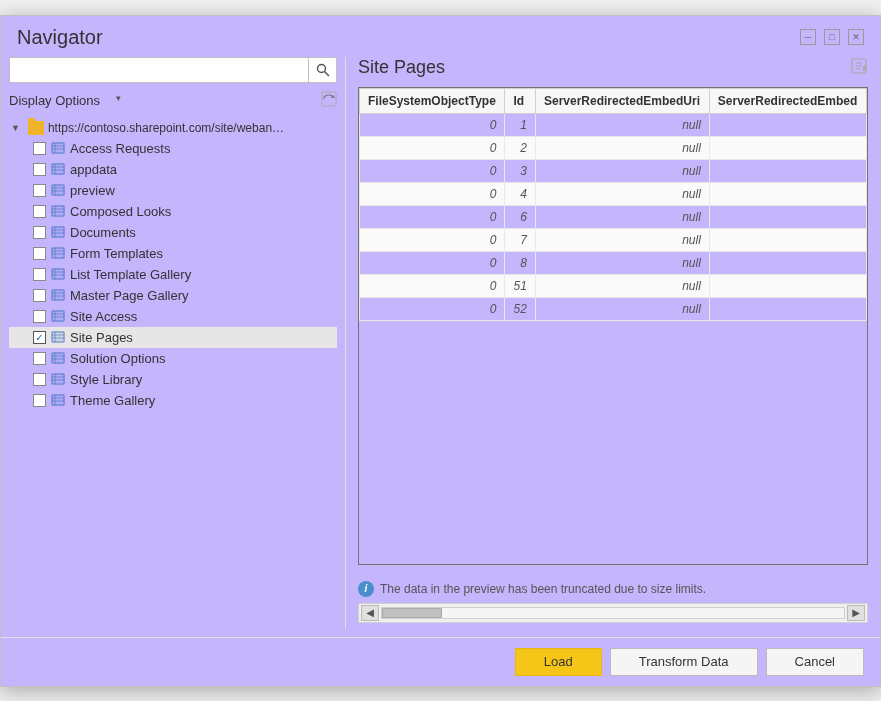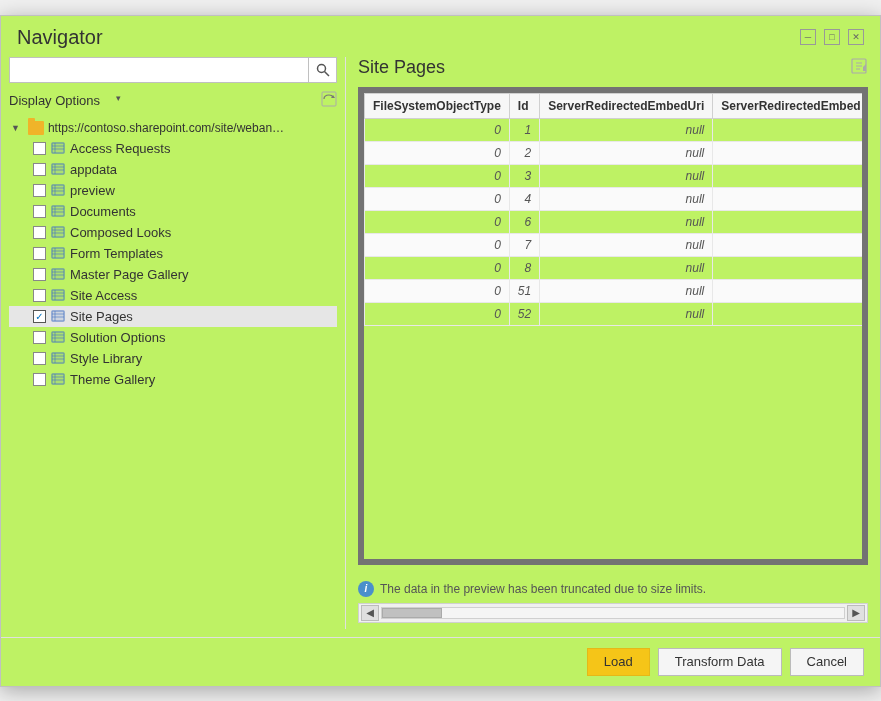--- a/index.html
+++ b/index.html
@@ -9,21 +9,21 @@
       background: #f0f0f0;
       display: flex;
       align-items: center;
       justify-content: center;
       height: 100vh;
       width: 100vw;
     }
     .dialog {
       width: 881px;
       height: 672px;
-      background: #bef264;
+      background: #c4b5fd;
       border: 1px solid #c0c0c0;
       box-shadow: 0 4px 20px rgba(0,0,0,0.3);
       display: flex;
       flex-direction: column;
       position: relative;
     }
     .title-bar {
       display: flex;
       align-items: center;
       justify-content: space-between;
@@ -229,21 +229,21 @@
       color: #333;
     }
     .preview-icon-btn {
       background: transparent;
       border: none;
       cursor: pointer;
       color: #555;
       font-size: 16px;
     }
     .table-container {
-      border: 6px solid #737373;
+      border: 1px solid #737373;
       overflow-x: hidden;
       overflow-y: auto;
       flex: 1;
       margin-bottom: 10px;
     }
     table {
       width: 100%;
       border-collapse: collapse;
       font-size: 12px;
     }
@@ -339,21 +339,21 @@
       display: flex;
       align-items: center;
       justify-content: flex-end;
       gap: 8px;
       padding: 10px 16px;
       border-top: 1px solid #e0e0e0;
       flex-shrink: 0;
     }
     .btn {
       height: 28px;
-      padding: 0 16px;
+      padding: 0 28px;
       border: 1px solid #bbb;
       background: #f5f5f5;
       cursor: pointer;
       font-size: 13px;
       color: #333;
     }
     .btn-primary {
       background: #f5c518;
       border-color: #e5b818;
       color: #333;
@@ -454,47 +454,60 @@
               <div class="checkbox"></div>
               <div class="list-icon">
                 <svg viewBox="0 0 14 12" fill="none">
       <rect x="0" y="0" width="14" height="12" rx="1" fill="#4472C4" opacity="0.15"></rect>
       <rect x="1" y="1" width="12" height="10" rx="0.5" fill="none" stroke="#4472C4" stroke-width="0.8"></rect>
       <line x1="1" y1="4" x2="13" y2="4" stroke="#4472C4" stroke-width="0.6"></line>
       <line x1="1" y1="7" x2="13" y2="7" stroke="#4472C4" stroke-width="0.6"></line>
       <line x1="4" y1="1" x2="4" y2="11" stroke="#4472C4" stroke-width="0.6"></line>
     </svg>
               </div>
+              <span class="item-label">Composed Looks</span>
+            </div>
+            <div class="tree-item">
+              <div class="checkbox"></div>
+              <div class="list-icon">
+                <svg viewBox="0 0 14 12" fill="none">
+      <rect x="0" y="0" width="14" height="12" rx="1" fill="#4472C4" opacity="0.15"></rect>
+      <rect x="1" y="1" width="12" height="10" rx="0.5" fill="none" stroke="#4472C4" stroke-width="0.8"></rect>
+      <line x1="1" y1="4" x2="13" y2="4" stroke="#4472C4" stroke-width="0.6"></line>
+      <line x1="1" y1="7" x2="13" y2="7" stroke="#4472C4" stroke-width="0.6"></line>
+      <line x1="4" y1="1" x2="4" y2="11" stroke="#4472C4" stroke-width="0.6"></line>
+    </svg>
+              </div>
               <span class="item-label">Documents</span>
             </div>
             <div class="tree-item">
               <div class="checkbox"></div>
               <div class="list-icon">
                 <svg viewBox="0 0 14 12" fill="none">
       <rect x="0" y="0" width="14" height="12" rx="1" fill="#4472C4" opacity="0.15"></rect>
       <rect x="1" y="1" width="12" height="10" rx="0.5" fill="none" stroke="#4472C4" stroke-width="0.8"></rect>
       <line x1="1" y1="4" x2="13" y2="4" stroke="#4472C4" stroke-width="0.6"></line>
       <line x1="1" y1="7" x2="13" y2="7" stroke="#4472C4" stroke-width="0.6"></line>
       <line x1="4" y1="1" x2="4" y2="11" stroke="#4472C4" stroke-width="0.6"></line>
     </svg>
               </div>
-              <span class="item-label">Composed Looks</span>
-            </div>
-            <div class="tree-item">
-              <div class="checkbox"></div>
-              <div class="list-icon">
-                <svg viewBox="0 0 14 12" fill="none">
-      <rect x="0" y="0" width="14" height="12" rx="1" fill="#4472C4" opacity="0.15"></rect>
-      <rect x="1" y="1" width="12" height="10" rx="0.5" fill="none" stroke="#4472C4" stroke-width="0.8"></rect>
-      <line x1="1" y1="4" x2="13" y2="4" stroke="#4472C4" stroke-width="0.6"></line>
-      <line x1="1" y1="7" x2="13" y2="7" stroke="#4472C4" stroke-width="0.6"></line>
-      <line x1="4" y1="1" x2="4" y2="11" stroke="#4472C4" stroke-width="0.6"></line>
-    </svg>
-              </div>
               <span class="item-label">Form Templates</span>
+            </div>
+            <div class="tree-item">
+              <div class="checkbox"></div>
+              <div class="list-icon">
+                <svg viewBox="0 0 14 12" fill="none">
+      <rect x="0" y="0" width="14" height="12" rx="1" fill="#4472C4" opacity="0.15"></rect>
+      <rect x="1" y="1" width="12" height="10" rx="0.5" fill="none" stroke="#4472C4" stroke-width="0.8"></rect>
+      <line x1="1" y1="4" x2="13" y2="4" stroke="#4472C4" stroke-width="0.6"></line>
+      <line x1="1" y1="7" x2="13" y2="7" stroke="#4472C4" stroke-width="0.6"></line>
+      <line x1="4" y1="1" x2="4" y2="11" stroke="#4472C4" stroke-width="0.6"></line>
+    </svg>
+              </div>
+              <span class="item-label">List Template Gallery</span>
             </div>
             <div class="tree-item">
               <div class="checkbox"></div>
               <div class="list-icon">
                 <svg viewBox="0 0 14 12" fill="none">
       <rect x="0" y="0" width="14" height="12" rx="1" fill="#4472C4" opacity="0.15"></rect>
       <rect x="1" y="1" width="12" height="10" rx="0.5" fill="none" stroke="#4472C4" stroke-width="0.8"></rect>
       <line x1="1" y1="4" x2="13" y2="4" stroke="#4472C4" stroke-width="0.6"></line>
       <line x1="1" y1="7" x2="13" y2="7" stroke="#4472C4" stroke-width="0.6"></line>
       <line x1="4" y1="1" x2="4" y2="11" stroke="#4472C4" stroke-width="0.6"></line>

